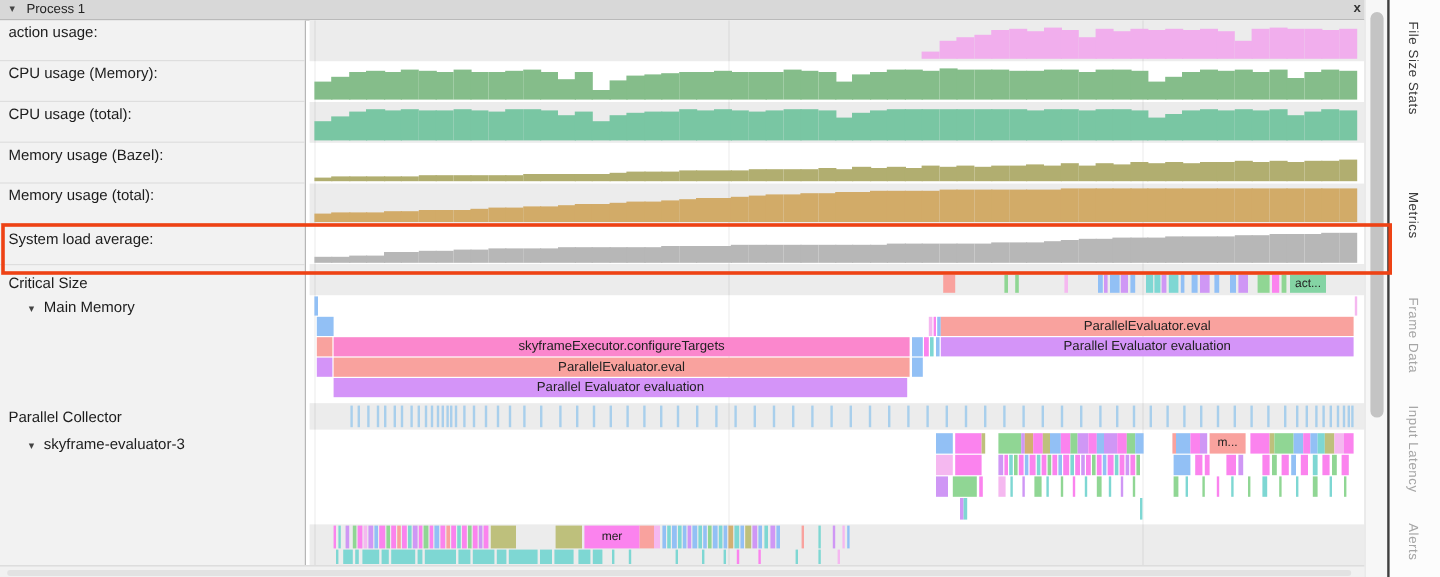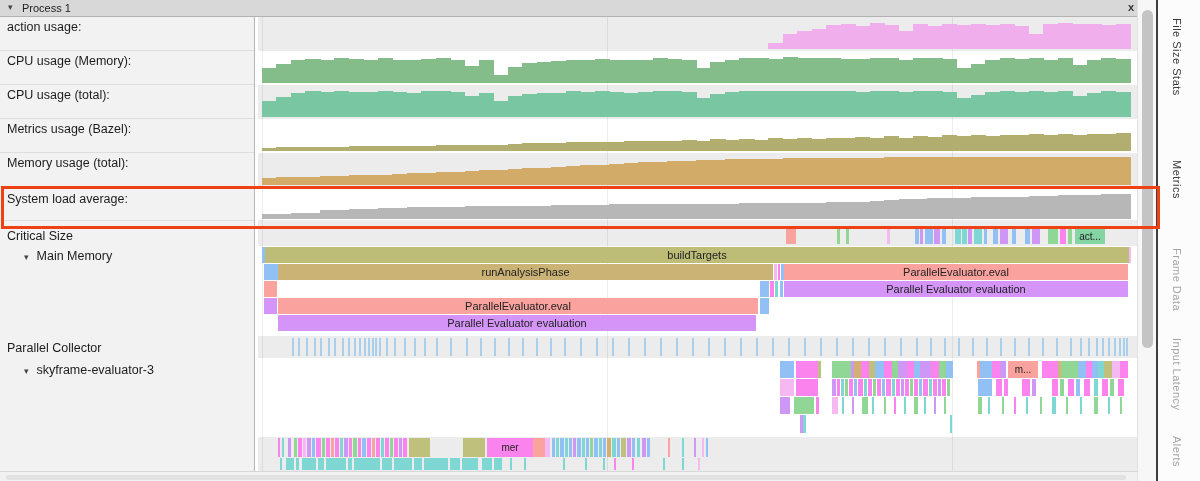--- a/index.html
+++ b/index.html
@@ -51,21 +51,21 @@
   <div id="label-panel" class="abs">
       <div class="row-sep" style="top: 33px;"></div>
       <div class="row-sep" style="top: 67px;"></div>
       <div class="row-sep" style="top: 101px;"></div>
       <div class="row-sep" style="top: 135px;"></div>
       <div class="row-sep" style="top: 169px;"></div>
       <div class="row-sep" style="top: 203px;"></div>
       <div class="track-label" style="top: 3px; left: 7px;"><span>action usage:</span></div>
       <div class="track-label" style="top: 37px; left: 7px;"><span>CPU usage (Memory):</span></div>
       <div class="track-label" style="top: 71px; left: 7px;"><span>CPU usage (total):</span></div>
-      <div class="track-label" style="top: 105px; left: 7px;"><span>Metrics usage (Bazel):</span></div>
+      <div class="track-label" style="top: 105px; left: 7px;"><span>Memory usage (Bazel):</span></div>
       <div class="track-label" style="top: 139px; left: 7px;"><span>Memory usage (total):</span></div>
       <div class="track-label" style="top: 175px; left: 7px;"><span>System load average:</span></div>
       <div class="track-label" style="top: 212px; left: 7px;"><span>Critical Size</span></div>
       <div class="track-label" style="top: 232px; left: 24px;"><span class="tri">▾</span><span>Main Memory</span></div>
       <div class="track-label" style="top: 324px; left: 7px;"><span>Parallel Collector</span></div>
       <div class="track-label" style="top: 346px; left: 24px;"><span class="tri">▾</span><span>skyframe-evaluator-3</span></div>
     </div>
 
   <div id="chart-area" class="abs">
       <div class="band" style="top: 0px; height: 34px; background: rgb(236, 236, 236);"></div>
@@ -431,29 +431,28 @@
       <div class="seg" style="left: 735px; top: 212px; width: 5px; height: 15px; background: rgb(146, 192, 245); line-height: 15px;"></div>
       <div class="seg" style="left: 742px; top: 212px; width: 8px; height: 15px; background: rgb(207, 151, 245); line-height: 15px;"></div>
       <div class="seg" style="left: 754px; top: 212px; width: 4px; height: 15px; background: rgb(146, 192, 245); line-height: 15px;"></div>
       <div class="seg" style="left: 767px; top: 212px; width: 5px; height: 15px; background: rgb(146, 192, 245); line-height: 15px;"></div>
       <div class="seg" style="left: 774px; top: 212px; width: 8px; height: 15px; background: rgb(207, 151, 245); line-height: 15px;"></div>
       <div class="seg" style="left: 790px; top: 212px; width: 10px; height: 15px; background: rgb(144, 214, 148); line-height: 15px;"></div>
       <div class="seg" style="left: 802px; top: 212px; width: 6px; height: 15px; background: rgb(251, 131, 238); line-height: 15px;"></div>
       <div class="seg" style="left: 810px; top: 212px; width: 4px; height: 15px; background: rgb(144, 214, 148); line-height: 15px;"></div>
       <div class="seg" style="left: 817px; top: 212px; width: 30px; height: 15px; background: rgb(132, 212, 164); line-height: 15px; font-size: 10px;">act...</div>
       <div class="seg" style="left: 4px; top: 230px; width: 3px; height: 16px; background: rgb(146, 192, 245); line-height: 16px;"></div>
-      <div class="seg" style="left: 7px; top: 230px; width: 864px; height: 16px; background: rgb(189, 189, 120); line-height: 16px;">buildTargets</div>
       <div class="seg" style="left: 871px; top: 230px; width: 2px; height: 16px; background: rgb(245, 184, 240); line-height: 16px;"></div>
       <div class="seg" style="left: 6px; top: 247px; width: 14px; height: 16px; background: rgb(146, 192, 245); line-height: 16px;"></div>
-      <div class="seg" style="left: 20px; top: 247px; width: 495px; height: 16px; background: rgb(203, 179, 117); line-height: 16px;">runAnalysisPhase</div>
       <div class="seg" style="left: 516px; top: 247px; width: 3px; height: 16px; background: rgb(245, 184, 240); line-height: 16px;"></div>
       <div class="seg" style="left: 520px; top: 247px; width: 2px; height: 16px; background: rgb(251, 131, 238); line-height: 16px;"></div>
       <div class="seg" style="left: 523px; top: 247px; width: 3px; height: 16px; background: rgb(146, 192, 245); line-height: 16px;"></div>
       <div class="seg" style="left: 526px; top: 247px; width: 344px; height: 16px; background: rgb(249, 162, 158); line-height: 16px;">ParallelEvaluator.eval</div>
       <div class="seg" style="left: 6px; top: 264px; width: 13px; height: 16px; background: rgb(249, 162, 158); line-height: 16px;"></div>
+      <div class="seg" style="left: 20px; top: 264px; width: 480px; height: 16px; background: rgb(251, 135, 205); line-height: 16px;">skyframeExecutor.configureTargets</div>
       <div class="seg" style="left: 502px; top: 264px; width: 9px; height: 16px; background: rgb(146, 192, 245); line-height: 16px;"></div>
       <div class="seg" style="left: 512px; top: 264px; width: 4px; height: 16px; background: rgb(251, 131, 238); line-height: 16px;"></div>
       <div class="seg" style="left: 517px; top: 264px; width: 3px; height: 16px; background: rgb(126, 215, 211); line-height: 16px;"></div>
       <div class="seg" style="left: 522px; top: 264px; width: 3px; height: 16px; background: rgb(146, 192, 245); line-height: 16px;"></div>
       <div class="seg" style="left: 526px; top: 264px; width: 344px; height: 16px; background: rgb(212, 148, 248); line-height: 16px;">Parallel Evaluator evaluation</div>
       <div class="seg" style="left: 6px; top: 281px; width: 13px; height: 16px; background: rgb(212, 148, 248); line-height: 16px;"></div>
       <div class="seg" style="left: 20px; top: 281px; width: 480px; height: 16px; background: rgb(249, 162, 158); line-height: 16px;">ParallelEvaluator.eval</div>
       <div class="seg" style="left: 502px; top: 281px; width: 9px; height: 16px; background: rgb(146, 192, 245); line-height: 16px;"></div>
       <div class="seg" style="left: 20px; top: 298px; width: 478px; height: 16px; background: rgb(212, 148, 248); line-height: 16px;">Parallel Evaluator evaluation</div>
       <div style="position: absolute; left: 34px; top: 321px; width: 2px; height: 18px; background: rgb(169, 207, 236);"></div>

